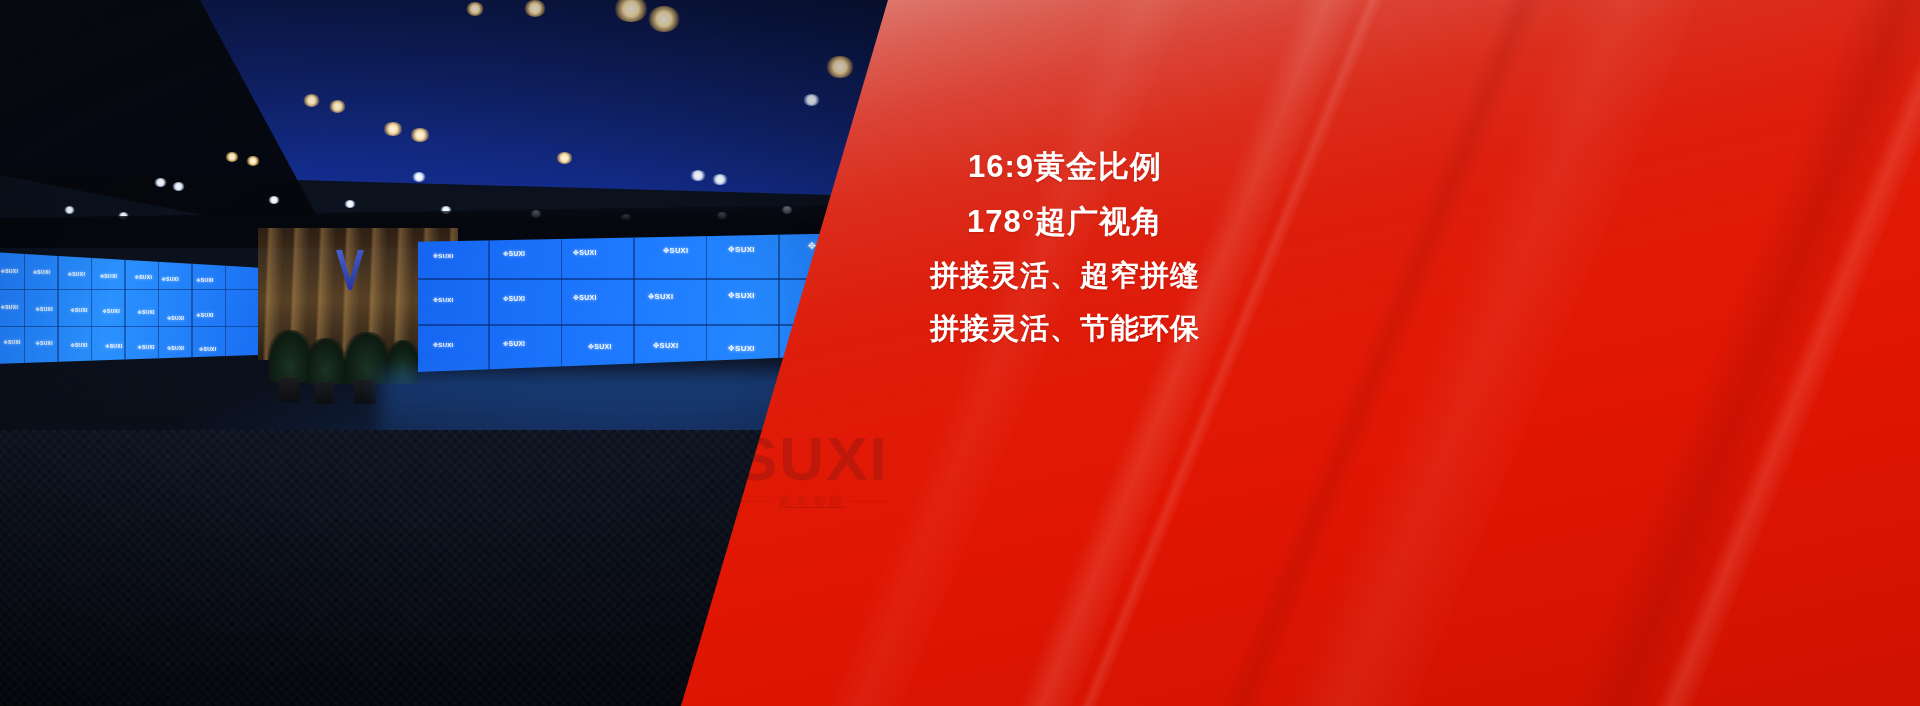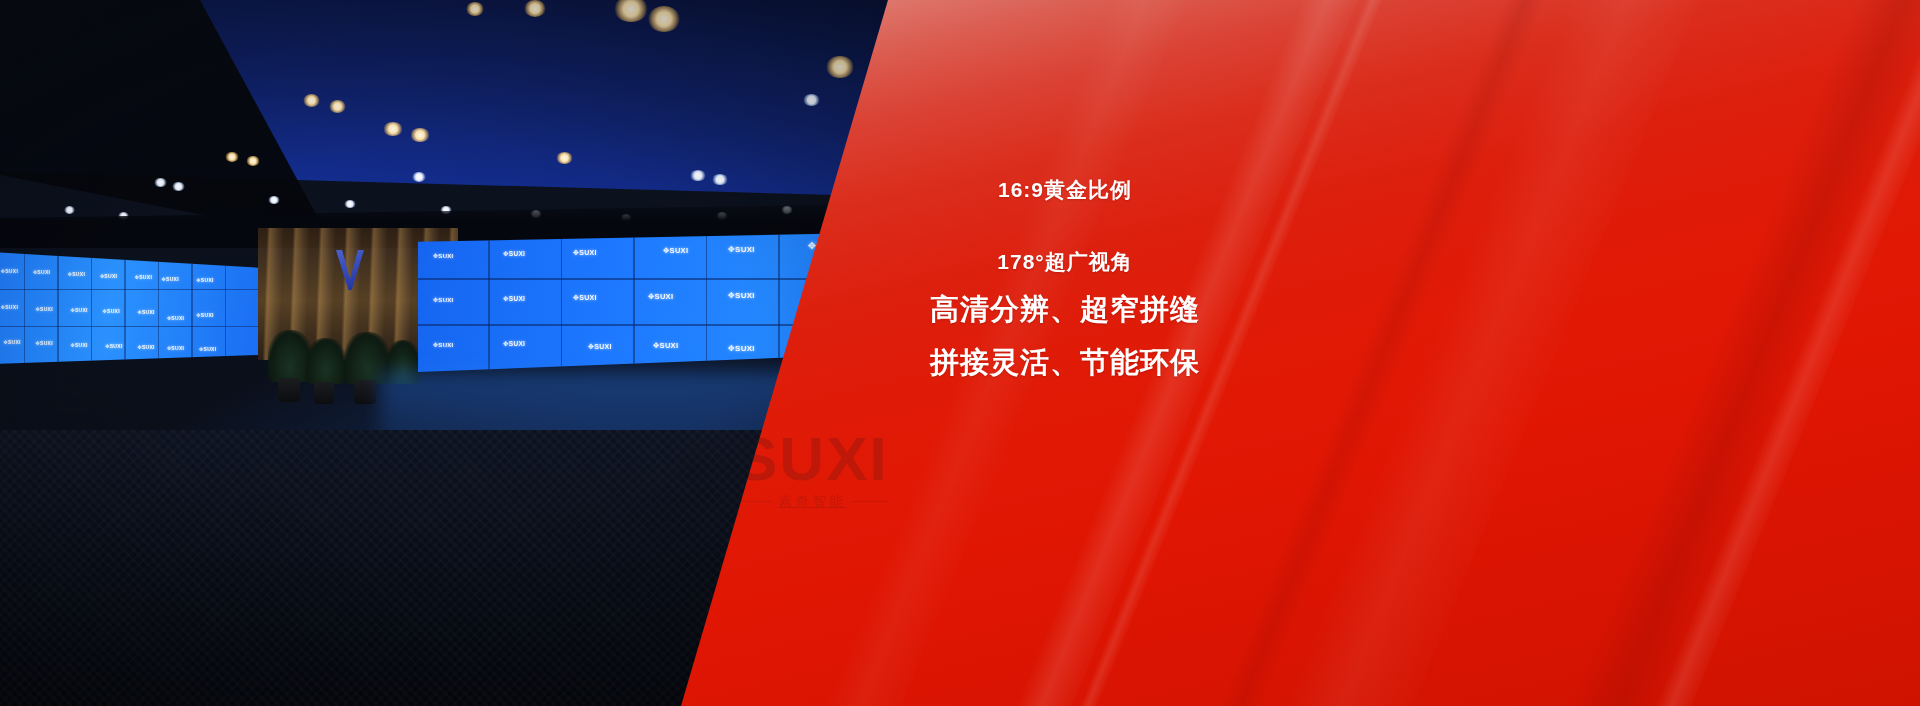--- a/index.html
+++ b/index.html
@@ -154,21 +154,21 @@
   }
   .copy .line{
     color:#ffffff;
     font-weight:700;
     font-size:29px;
     line-height:1.12;
     letter-spacing:1px;
     white-space:nowrap;
     text-shadow:0 1px 2px rgba(120,0,0,.30);
   }
-  .copy .line.short{ font-size:21px;margin-top:28px; }
+  .copy .line.short{ font-size:31px; }
 
   
   .wm{
     position:absolute;
     display:flex; align-items:center;
     opacity:.30;
     pointer-events:none;
     user-select:none;
     z-index:5;
   }
@@ -344,17 +344,17 @@
     </svg>
     <span class="wm-text">
       <span class="wm-word">SUXI</span>
       <span class="wm-sub">素奇智能</span>
     </span>
   </div>
 
   <div class="copy">
     <div class="line short">16:9黄金比例</div>
     <div class="line short">178°超广视角</div>
-    <div class="line">高清分辨、超窄拼缝</div>
+    <div class="line">拼接灵活、超窄拼缝</div>
     <div class="line">拼接灵活、节能环保</div>
   </div>
 
 </div>
 
 </body></html>

